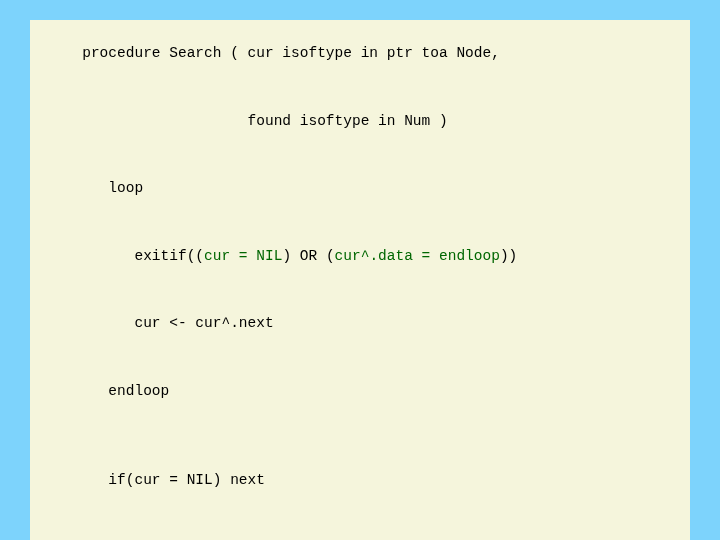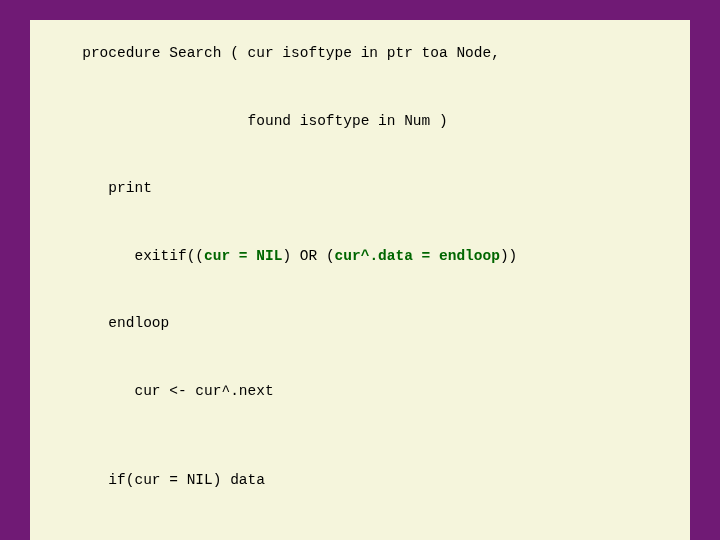--- a/index.html
+++ b/index.html
@@ -8,69 +8,69 @@
       width: 720px;
       height: 540px;
       background: #f5f5dc;
       font-family: 'Courier New', Courier, monospace;
       overflow: hidden;
     }
 
     .main-container {
       width: 720px;
       height: 540px;
-      background: #701a75;
+      background: #7dd3fc;
       padding: 20px 30px;
       display: flex;
       flex-direction: column;
     }
 
     .code-block {
       background: #f5f5dc;
       font-size: 14.5px;
       line-height: 1.55;
       color: #000;
       flex: 0 0 auto;
     }
 
     .code-line {
       white-space: pre;
     }
 
     .highlight-green {
       color: #006600;
-      font-weight: bold;
+      font-weight: normal;
     }
   </style>
 </head>
 <body>
 
 <div class="main-container">
   <div class="code-block">
     <div class="code-line">
       <span>procedure Search ( cur isoftype in ptr toa Node,</span>
     </div>
     <div class="code-line">
       <span>                   found isoftype in Num )</span>
     </div>
     <div class="code-line">
-      <span>   print</span>
+      <span>   loop</span>
     </div>
     <div class="code-line">
       <span>      exitif((<span class="highlight-green">cur = NIL</span>) OR (<span class="highlight-green">cur^.data = endloop</span>))</span>
     </div>
     <div class="code-line">
-      <span>   endloop</span>
+      <span>      cur &lt;- cur^.next</span>
     </div>
     <div class="code-line">
-      <span>      cur &lt;- cur^.next</span>
+      <span>   endloop</span>
     </div>
     <div class="code-line">&nbsp;</div>
     <div class="code-line">
-      <span>   if(cur = NIL) data</span>
+      <span>   if(cur = NIL) next</span>
     </div>
     <div class="code-line">
       <span>      print(“Target data not found”)</span>
     </div>
 
   </div>
 
 </div>
 
 </body></html>

